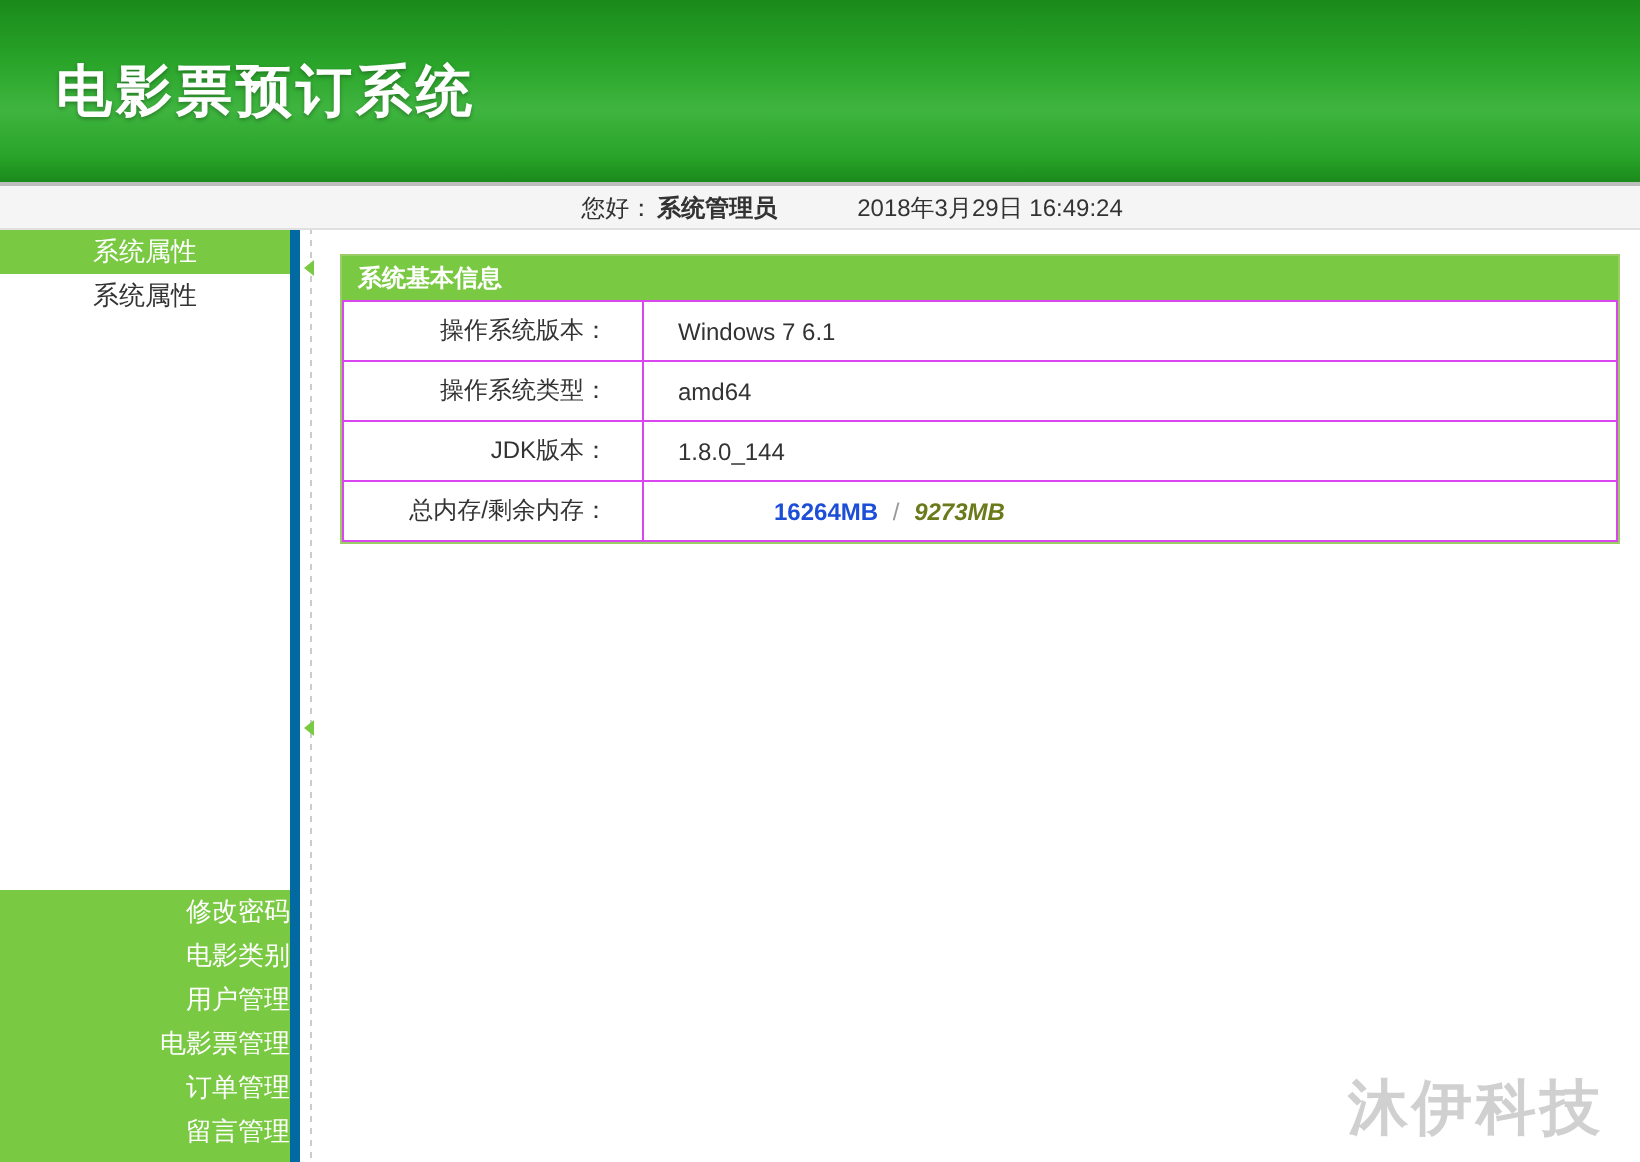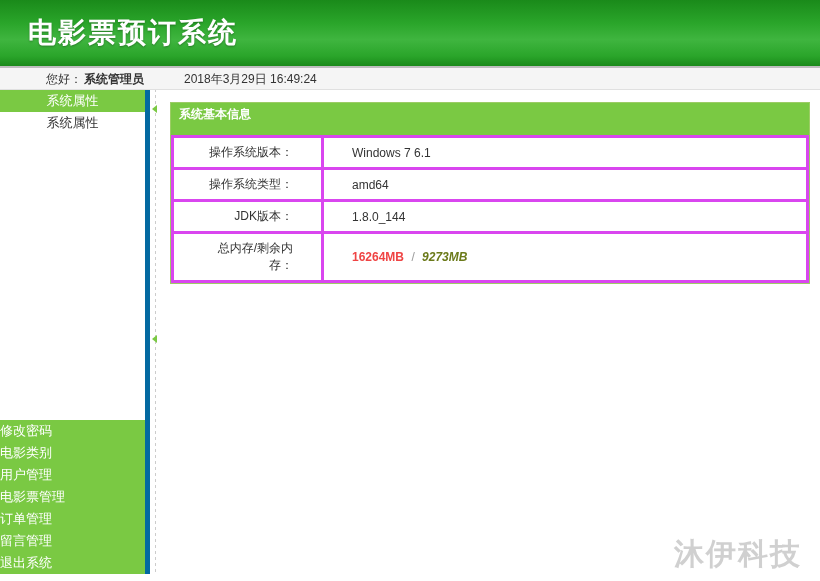--- a/index.html
+++ b/index.html
@@ -5,38 +5,38 @@
   * { margin: 0; padding: 0; box-sizing: border-box; }
   body {
     width: 820px;
     height: 581px;
     font-family: "Microsoft YaHei", SimSun, Arial, sans-serif;
     background: #fff;
     overflow: hidden;
     position: relative;
   }
   .header {
-    height: 68px;
+    height: 93px;
     background: linear-gradient(to bottom, #1a8a1a 0%, #2aa52a 35%, #3fb53f 60%, #2aa52a 85%, #1a8a1a 100%);
     display: flex;
     align-items: center;
     padding-left: 28px;
     border-bottom: 2px solid #bdbdbd;
   }
   .header-title {
     color: #fff;
     font-size: 28px;
     font-weight: bold;
     letter-spacing: 2px;
     text-shadow: 0 1px 2px rgba(0,0,0,.3);
   }
   .topbar {
     height: 22px;
     background: #f5f5f5;
-    text-align: left;
+    text-align: center;
     font-size: 12px;
     color: #333;
     padding-right: 14px;
     line-height: 22px;
     border-bottom: 1px solid #e0e0e0;
     padding-left: 46px;
   }
   .topbar .greet-label { margin-right: 2px; }
   .topbar .username { font-weight: bold; margin-right: 40px; }
   .topbar .datetime {}
@@ -65,21 +65,21 @@
     background: #7ac943;
     color: #fff;
   }
   .side-item { color: #333; }
   .side-bottom {
     margin-top: auto;
   }
   .side-bottom .menu {
     height: 22px;
     line-height: 22px;
-    text-align: left;
+    text-align: right;
     background: #7ac943;
     color: #fff;
     font-size: 13px;
     cursor: pointer;
   }
   .resizer {
     width: 10px;
     flex-shrink: 0;
     background-image: linear-gradient(to bottom, #ccc 50%, transparent 50%);
     background-size: 1px 6px;
@@ -104,46 +104,46 @@
     overflow: auto;
   }
   .panel {
     border: 1px solid #9ccc65;
   }
   .panel-header {
     background: #7ac943;
     color: #fff;
     font-size: 12px;
     font-weight: bold;
-    height: 32px;
+    height: 22px;
     line-height: 22px;
     padding-left: 8px;
     font-family: Liberation Serif, serif;
   }
   table.info {
     width: 100%;
     border-collapse: collapse;
     font-size: 12px;
   }
   table.info td {
-    border: 3px solid #d946ef;
-    padding: 6px 28px;
+    border: 1px solid #d946ef;
+    padding: 6px 17px;
     height: 26px;
   }
   table.info td.key {
     width: 150px;
     text-align: right;
     color: #333;
     background: #fff;
   }
   table.info td.val {
     color: #333;
     background: #fff;
   }
-  .mem-total { color: #ef4444; font-weight: bold; }
+  .mem-total { color: #1d4ed8; font-weight: bold; margin-left: 48px; }
   .mem-sep   { color: #999; margin: 0 4px; }
   .mem-free  { color: #6b7a1a; font-weight: bold; font-style: italic; }
   .watermark {
     position: absolute;
     right: 18px;
     bottom: 6px;
     font-size: 30px;
     font-weight: bold;
     color: rgba(120,120,120,0.35);
     letter-spacing: 2px;

